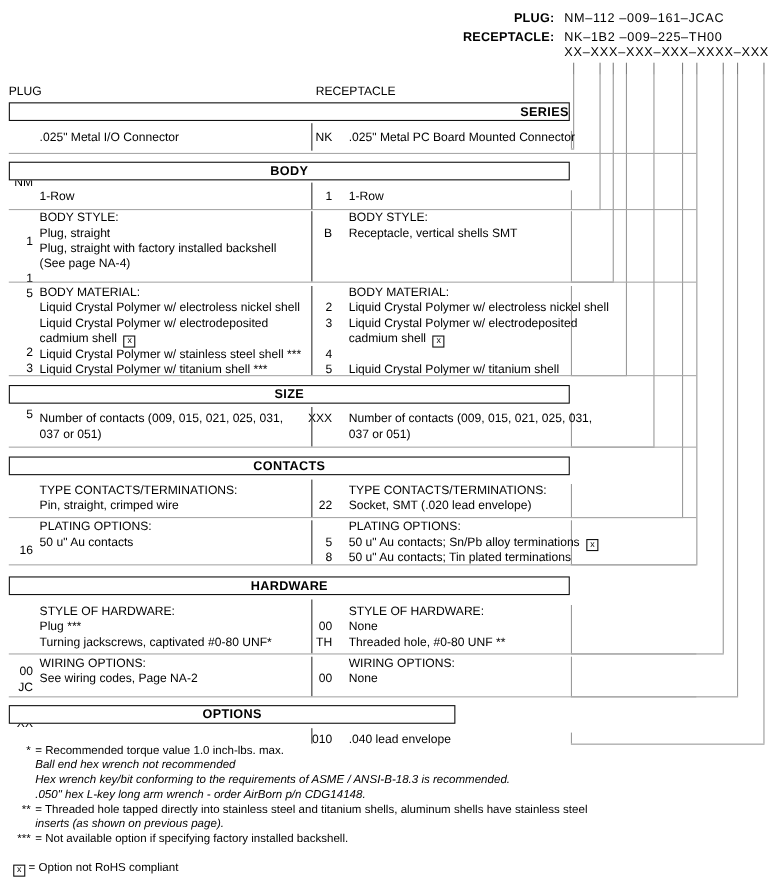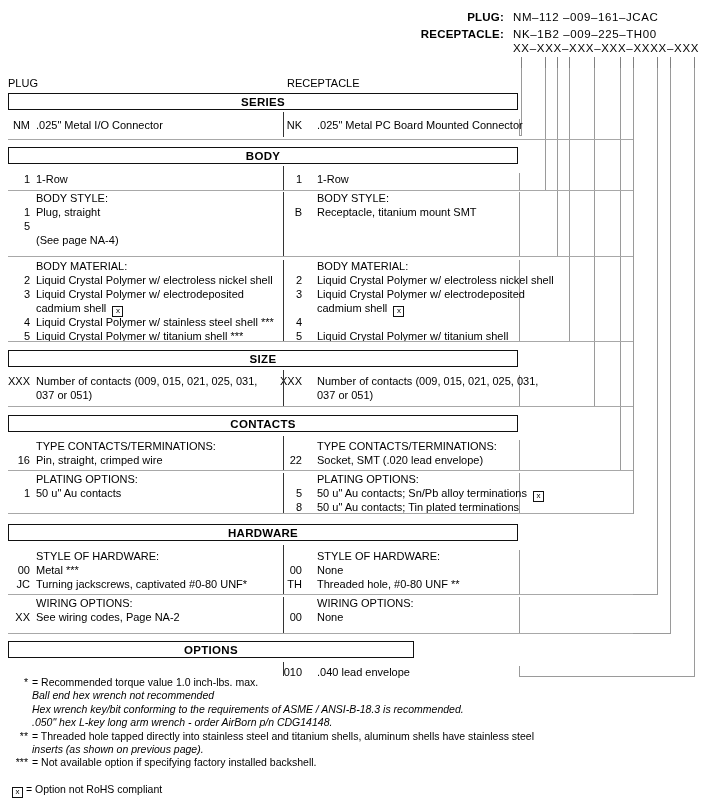--- a/index.html
+++ b/index.html
@@ -120,21 +120,21 @@
   }
   .desc {
     position: absolute;
     font-size: 11px;
   }
   .hdr {
     font-size: 11px;
   }
 
   
-  .c-l { left: 0px; width: 30px; }
+  .c-l { left: 0px; width: 30px; margin-top: 41px; }
   .d-l { left: 36px; }
   
   .c-r { left: 272px; width: 30px; }
   .d-r { left: 317px; }
 
   
   .divider {
     position: absolute;
     left: 283px;
     width: 1px;
@@ -242,21 +242,21 @@
       <div class="bracket-v" style="left: 519px; top: 473px; height: 40px;"></div>
       <div class="bracket-v" style="left: 519px; top: 550px; height: 44px;"></div>
       <div class="bracket-v" style="left: 519px; top: 597px; height: 36px;"></div>
       <div class="bracket-v" style="left: 519px; top: 666px; height: 10px;"></div>
     </div>
 
   <div class="col-caption cap-plug">PLUG</div>
   <div class="col-caption cap-recep">RECEPTACLE</div>
 
   <div id="body-content">
-      <div class="bar" style="top: 93px; width: 510px;">
+      <div class="bar" style="top: 93px; width: 510px; justify-content: flex-end;">
         <span>SERIES</span>
       </div>
       <div class="rowline" style="position: absolute; left: 0px; top: 119px; width: 703px;">
         <span class="code c-l">NM</span>
         <span class="desc d-l">.025" Metal I/O Connector</span>
       </div>
       <div class="rowline" style="position: absolute; left: 0px; top: 119px; width: 703px;">
         <span class="code c-r">NK</span>
         <span class="desc d-r">.025" Metal PC Board Mounted Connector</span>
       </div>
@@ -276,28 +276,29 @@
       <div class="divider" style="top: 166px; height: 24px;"></div>
       <div class="sep" style="top: 190px; width: 625px;"></div>
       <div class="desc hdr d-l" style="position: absolute; top: 192px;">BODY STYLE:</div>
       <div class="desc hdr d-r" style="position: absolute; top: 192px;">BODY STYLE:</div>
       <div class="rowline" style="position: absolute; left: 0px; top: 206px; width: 703px;">
         <span class="code c-l">1</span>
         <span class="desc d-l">Plug, straight</span>
       </div>
       <div class="rowline" style="position: absolute; left: 0px; top: 220px; width: 703px;">
         <span class="code c-l">5</span>
+        <span class="desc d-l">Plug, straight with factory installed backshell</span>
       </div>
       <div class="rowline" style="position: absolute; left: 0px; top: 234px; width: 703px;">
         <span class="code c-l"></span>
         <span class="desc d-l">(See page NA-4)</span>
       </div>
       <div class="rowline" style="position: absolute; left: 0px; top: 206px; width: 703px;">
         <span class="code c-r">B</span>
-        <span class="desc d-r">Receptacle, titanium mount SMT</span>
+        <span class="desc d-r">Receptacle, vertical shells SMT</span>
       </div>
       <div class="divider" style="top: 192px; height: 64px;"></div>
       <div class="sep" style="top: 256px; width: 625px;"></div>
       <div class="desc hdr d-l" style="position: absolute; top: 260px;">BODY MATERIAL:</div>
       <div class="desc hdr d-r" style="position: absolute; top: 260px;">BODY MATERIAL:</div>
       <div class="rowline" style="position: absolute; left: 0px; top: 274px; width: 703px;">
         <span class="code c-l">2</span>
         <span class="desc d-l">Liquid Crystal Polymer w/ electroless nickel shell</span>
       </div>
       <div class="rowline" style="position: absolute; left: 0px; top: 288px; width: 703px;">
@@ -389,21 +390,21 @@
       </div>
       <div class="divider" style="top: 473px; height: 40px;"></div>
       <div class="sep" style="top: 513px; width: 625px;"></div>
       <div class="bar" style="top: 524px; width: 510px;">
         <span>HARDWARE</span>
       </div>
       <div class="desc hdr d-l" style="position: absolute; top: 550px;">STYLE OF HARDWARE:</div>
       <div class="desc hdr d-r" style="position: absolute; top: 550px;">STYLE OF HARDWARE:</div>
       <div class="rowline" style="position: absolute; left: 0px; top: 564px; width: 703px;">
         <span class="code c-l">00</span>
-        <span class="desc d-l">Metal  ***</span>
+        <span class="desc d-l">Plug  ***</span>
       </div>
       <div class="rowline" style="position: absolute; left: 0px; top: 578px; width: 703px;">
         <span class="code c-l">JC</span>
         <span class="desc d-l">Turning jackscrews, captivated #0-80 UNF*</span>
       </div>
       <div class="rowline" style="position: absolute; left: 0px; top: 564px; width: 703px;">
         <span class="code c-r">00</span>
         <span class="desc d-r">None</span>
       </div>
       <div class="rowline" style="position: absolute; left: 0px; top: 578px; width: 703px;">

